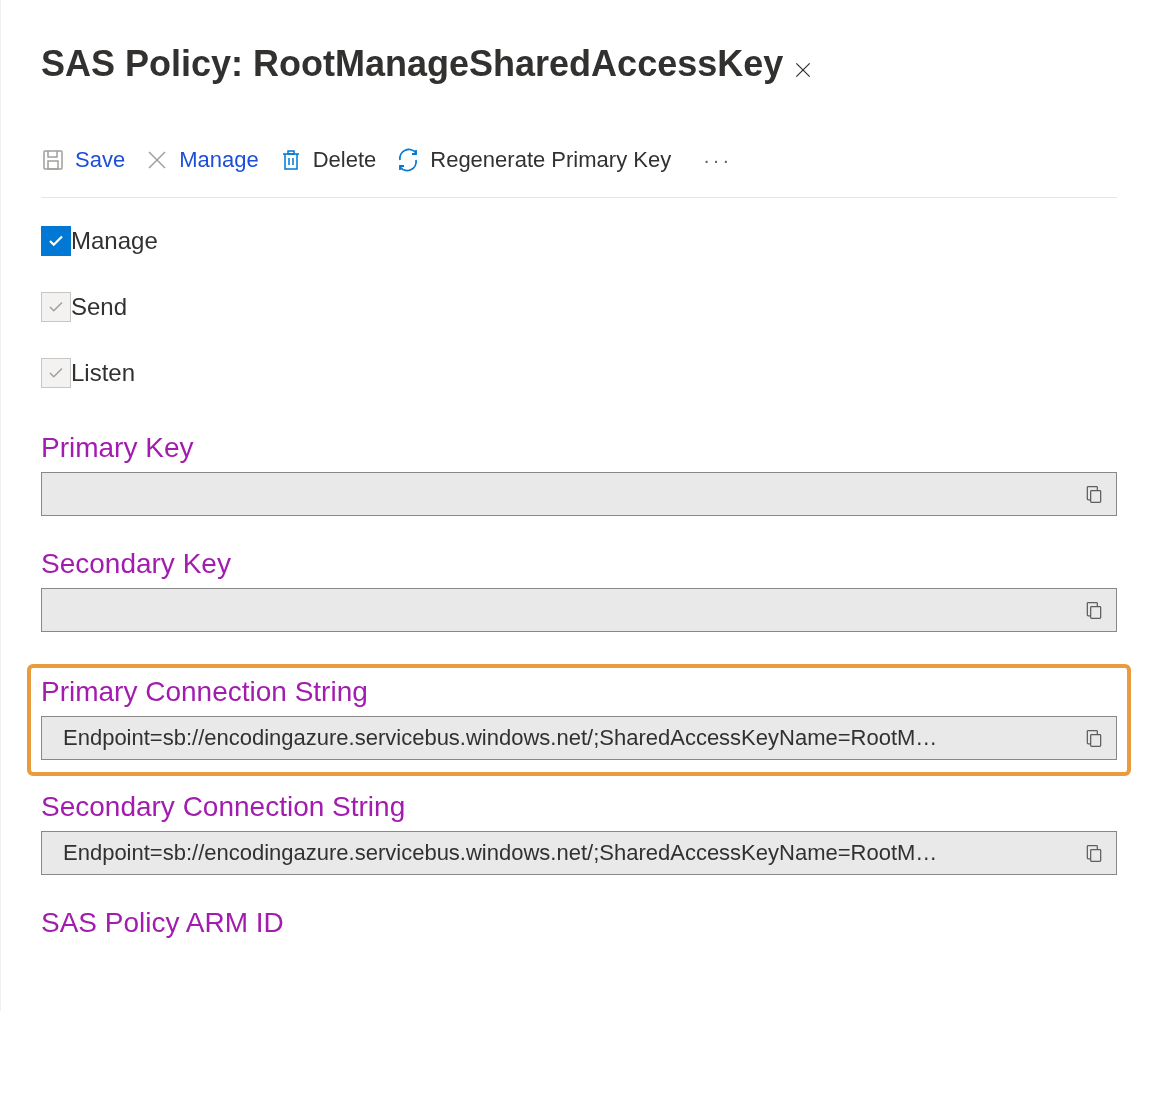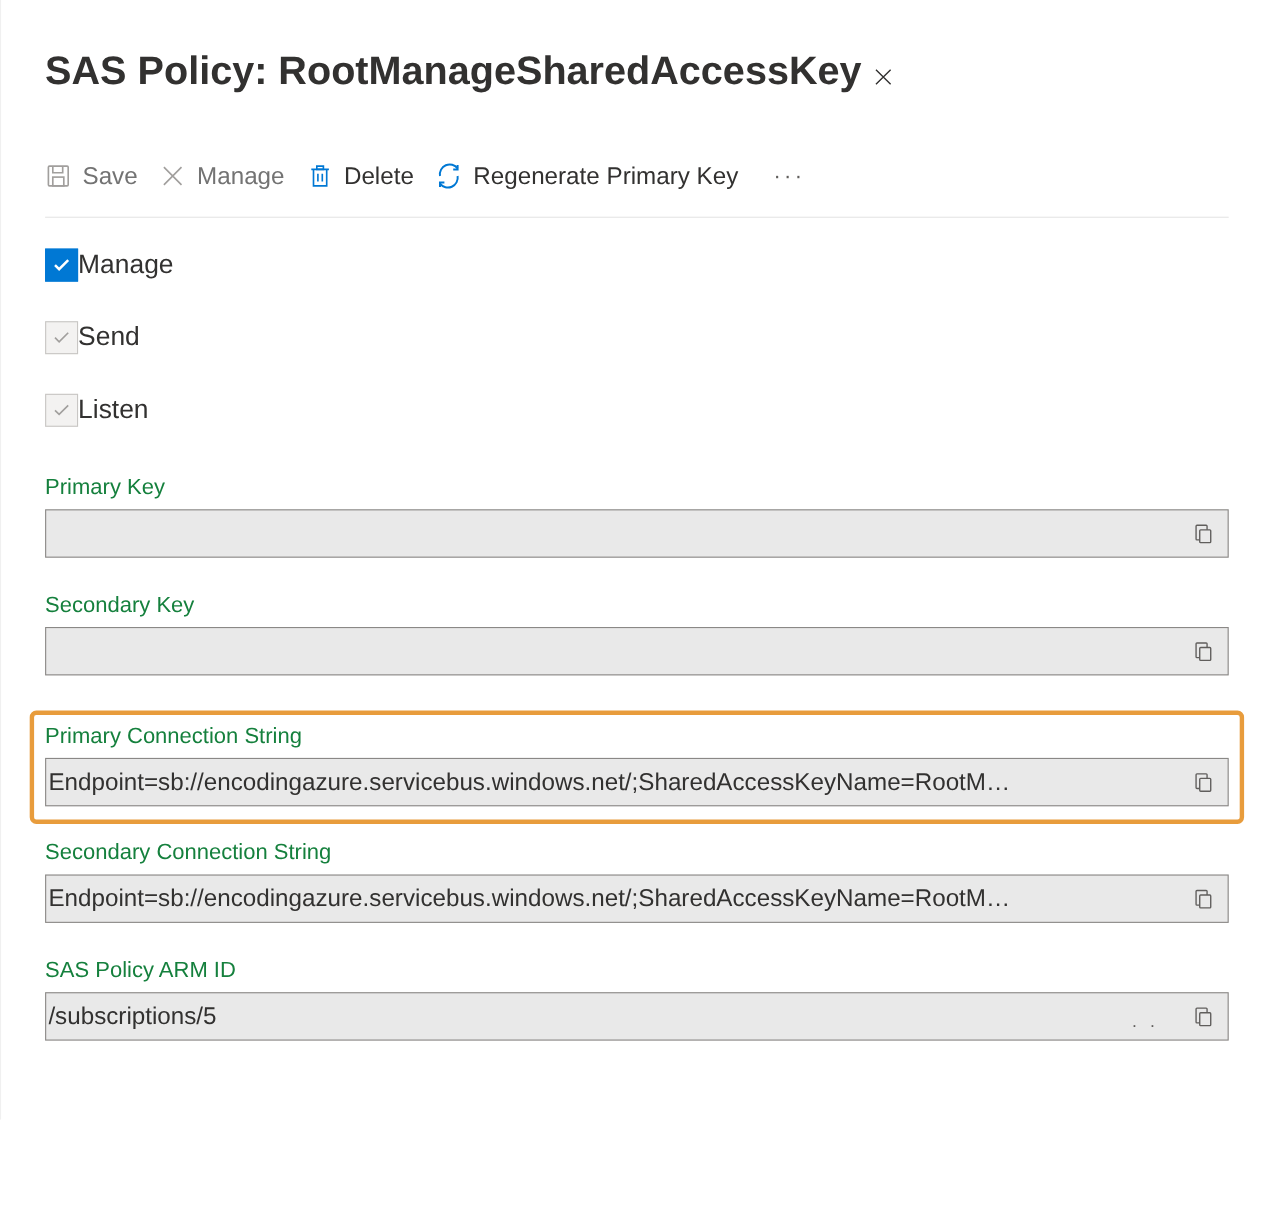--- a/index.html
+++ b/index.html
@@ -45,21 +45,21 @@
       display: inline-flex;
       align-items: center;
       gap: 10px;
       background: none;
       border: none;
       font-size: 22px;
       cursor: pointer;
       padding: 6px 16px 6px 0;
       color: #323130;
     }
-    .tb-btn.disabled { color: #737373; cursor: default; }
+    .tb-btn.disabled { color: #1d4ed8; cursor: default; }
     .tb-btn svg { width: 24px; height: 24px; }
     .tb-btn.disabled svg { stroke: #a19f9d; fill: none; }
     .tb-btn .icon-blue { stroke: #0078d4; }
     .more-btn {
       background: none; border: none; cursor: pointer;
       padding: 6px 12px; color:#605e5c; font-size:20px;
       letter-spacing: 3px;
     }
     .perm-row {
       display: flex;
@@ -75,37 +75,37 @@
       background: #fff;
     }
     .cb.checked { background: #0078d4; border-color: #0078d4; }
     .cb.disabled { background: #f3f2f1; border-color: #c8c6c4; }
     .cb svg { width: 18px; height: 18px; }
     .cb.checked svg path { stroke: #fff; }
     .cb.disabled svg path { stroke: #a19f9d; }
     .perm-label { font-size: 24px; color: #323130; }
     .field { margin-bottom: 32px; }
     .field-label {
-      font-size: 20px;
-      color: #15803d;
+      font-size: 28px;
+      color: #a21caf;
       margin-bottom: 8px;
       display: block;
     }
     .field-row {
       display: flex;
       align-items: stretch;
       border: 1px solid #8a8886;
       background: #e9e9e9;
       height: 44px;
     }
     .field-input {
       flex: 1;
       border: none;
       background: transparent;
-      padding: 0 2px;
+      padding: 0 21px;
       font-size: 22px;
       color: #323130;
       font-family: inherit;
       overflow: hidden;
       white-space: nowrap;
       text-overflow: ellipsis;
     }
     .copy-btn {
       background: none;
       border: none;
@@ -255,25 +255,15 @@
         <svg viewBox="0 0 24 24" fill="none" stroke="#605e5c" stroke-width="1.5">
             <rect x="8" y="8" width="12" height="14" rx="1"></rect>
             <path d="M16 8V4a1 1 0 0 0-1-1H5a1 1 0 0 0-1 1v14a1 1 0 0 0 1 1h3"></path>
           </svg>
       </button>
     </div>
   </div>
 
   <div class="field">
     <label class="field-label">SAS Policy ARM ID</label>
-    <div class="field-row">
-      <input class="field-input" readonly="" value="/subscriptions/5" style="">
-      <span class="dots-trail">..</span>
-      <button class="copy-btn">
-        <svg viewBox="0 0 24 24" fill="none" stroke="#605e5c" stroke-width="1.5">
-            <rect x="8" y="8" width="12" height="14" rx="1"></rect>
-            <path d="M16 8V4a1 1 0 0 0-1-1H5a1 1 0 0 0-1 1v14a1 1 0 0 0 1 1h3"></path>
-          </svg>
-      </button>
-    </div>
   </div>
 
 </div>
 
 </body></html>

